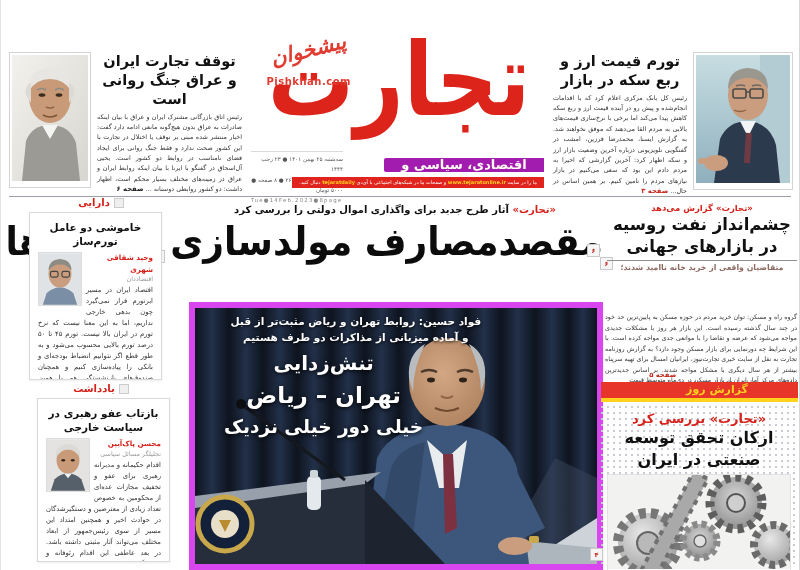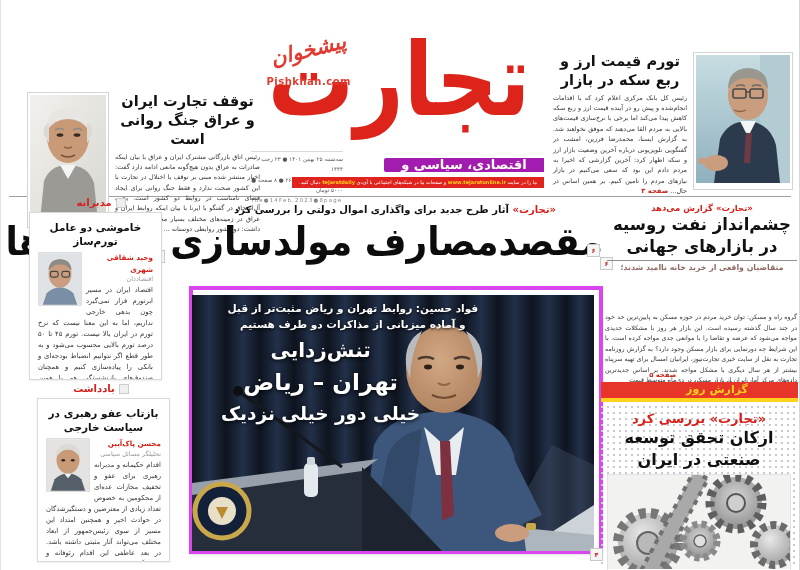--- a/index.html
+++ b/index.html
@@ -39,21 +39,21 @@
   }
   #social-bar {
     top:177px; right:255px; width:252px; height:11px; background:#e0231c;
     color:#fff; font-size:5px; line-height:11px; text-align:center; white-space:nowrap; overflow:hidden;
   }
   #social-bar .hl { color:#ffd21e; font-weight:bold; }
   #header-rule { top:196px; left:8px; right:8px; border-top:1px solid #9aa0a6; }
 
   
   .top-article { top:52px; height:142px; }
-  #ta-left  { left:26px;  width:233px;margin-top:40px; }
+  #ta-left  { left:8px;  width:233px; }
   #ta-right { left:552px; width:240px; }
   .top-article .row { display:flex; gap:6px; height:100%; }
   .top-article .txtcol { flex:1; min-width:0; }
   .top-article h2 {
     font-size:14.5px; line-height:1.3; text-align:center; color:#111; margin-bottom:3px;
   }
   .top-article .body {
     font-size:6.4px; line-height:1.62; text-align:justify; color:#333;
   }
   .pageref { font-weight:bold; font-size:6.8px; color:#222; }
@@ -72,22 +72,22 @@
     width:13px; height:13px; background:#f6f6f6; border:1px solid #c9c9c9;
     color:#c0281e; font-size:6.5px; font-weight:bold; text-align:center; line-height:12px;
   }
   #chip-lead-right { top:244px; left:586px; }
   #chip-lead-left  { top:250px; left:151px; }
   #chip-oil        { top:257px; left:599px; }
   #chip-report     { top:548px; left:589px; }
 
   
   #photo-frame {
-    top:286px; left:188px; width:414px; height:268px;
-    border:4px solid #d946ef; background:#fff; padding:5px;
+    top:302px; left:188px; width:414px; height:268px;
+    border:6px solid #d946ef; background:#fff; 
     box-shadow:0 1px 2px rgba(0,0,0,.12);
   }
   #photo-inner { position:relative; width:402px; height:256px; overflow:hidden; background:#141a26; }
   #photo-inner svg { display:block; }
   #photo-kicker {
     position:absolute; top:5px; right:24%; width:72%; text-align:center;
     color:#fff; font-size:10.5px; font-weight:bold; line-height:1.55;
     text-shadow:0 1px 3px rgba(0,0,0,.9);
   }
   #photo-title {
@@ -314,21 +314,21 @@
       <div id="photo-title">
         <div class="t1">تنش‌زدایی</div>
         <div class="t2">تهران – ریاض</div>
         <div class="t3">خیلی دور خیلی نزدیک</div>
       </div>
     </div>
   </div>
 
   <div class="abs side-label-row" id="editorial-label-row">
     <span class="side-chip"></span>
-    <span class="side-label">مدبرانه</span>
+    <span class="side-label">دارایی</span>
   </div>
   <div class="abs side-box" id="editorial-box">
     <h3>خاموشی دو عامل تورم‌ساز</h3>
     <svg class="author-photo" width="44" height="54" viewBox="0 0 44 54">
       <rect width="44" height="54" fill="#dfe3e6"></rect>
       <ellipse cx="22" cy="22" rx="12" ry="14" fill="#c99d7e"></ellipse>
       <path d="M10 18 Q10 7 22 6 Q34 7 34 18 Q28 11 22 12 Q16 11 10 18 Z" fill="#8e8b85"></path>
       <rect x="12" y="19" width="8" height="6" rx="2" fill="none" stroke="#444" stroke-width="1.2"></rect>
       <rect x="24" y="19" width="8" height="6" rx="2" fill="none" stroke="#444" stroke-width="1.2"></rect>
       <path d="M4 54 L8 42 Q14 36 22 36 Q30 36 36 42 L40 54 Z" fill="#7a8fa5"></path>

